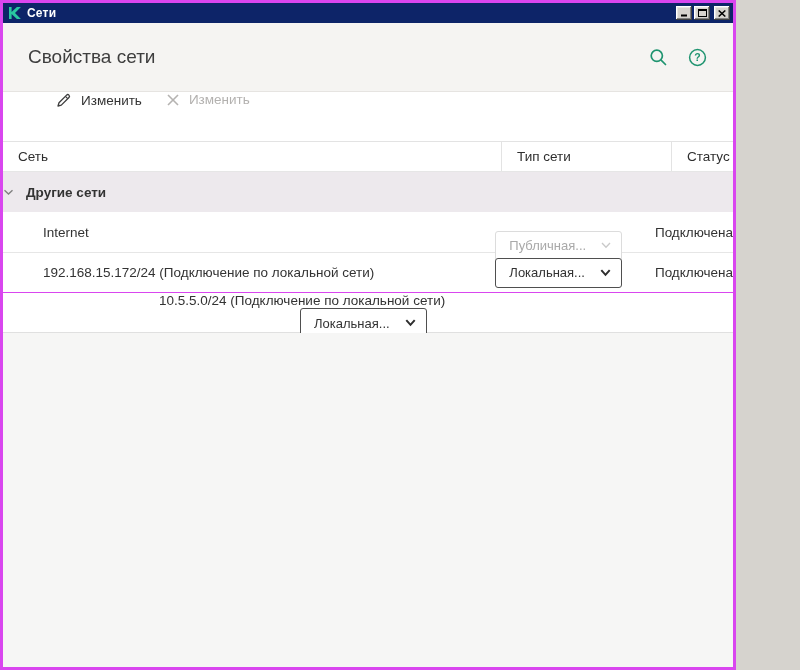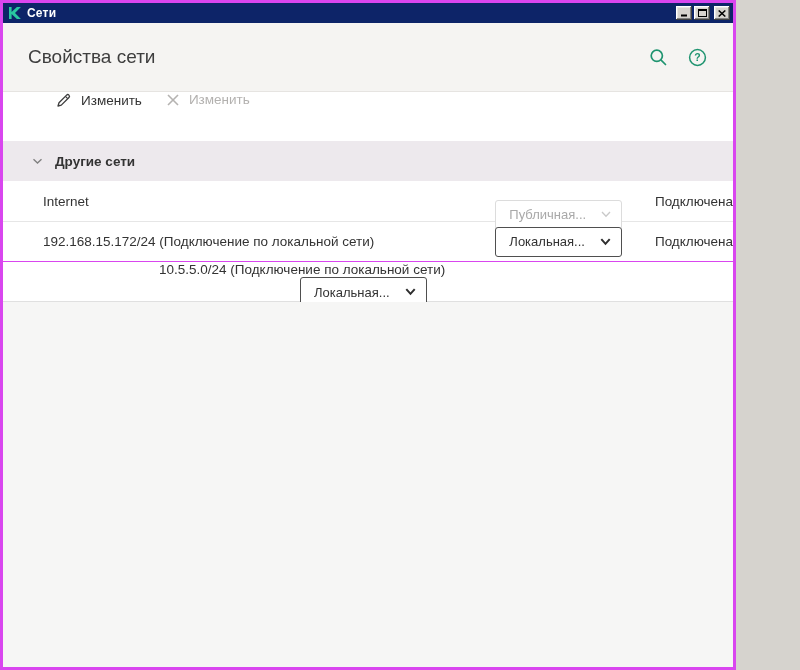--- a/index.html
+++ b/index.html
@@ -34,21 +34,21 @@
     font-size:13.5px; color:#2e2e2e; }
   .th { display:flex; align-items:center; }
   .col1 { width:498px; }
   .col2 { width:170px; }
   .col3 { flex:1; }
   .th.col1 { padding-left:15px; }
   .th.col2, .th.col3 { padding-left:15px; border-left:1px solid #e3e3e3; }
 
   .row { display:flex; align-items:center; flex:0 0 auto; }
   .group-row { height:40px; font-weight:bold; font-size:13.5px; color:#333; cursor:pointer; }
-  .group-row .c1 { padding-left:29px; display:flex; align-items:center; gap:12px; }
+  .group-row .c1 { display:flex; align-items:center; gap:12px; }
   .group-row.other-nets { background:#ede9ed; }
   .group-row.intel { border-bottom:1px solid #e6e6e6; }
 
   .data-row { font-size:13.5px; color:#333333; height:40px; }
   .data-row .c1 { padding-left:40px; }
   .row .c1 { width:498px; }
   .row .c2 { width:170px; display:flex; align-items:center; }
   .row .c3 { flex:1; padding-left:15px; }
   .row-internet { height:41px; border-bottom:1px solid #e6e6e6; }
   .row-ip1 { border-bottom:1px solid #d946ef;align-items:center; }
@@ -128,20 +128,25 @@
         <span style="display:flex;">
           <svg width="14" height="14" viewBox="0 0 14 14">
             <line x1="2" y1="2" x2="12" y2="12" stroke="#b5b3b1" stroke-width="1.6"></line>
             <line x1="12" y1="2" x2="2" y2="12" stroke="#b5b3b1" stroke-width="1.6"></line>
           </svg>
         </span>
         <span>Изменить</span>
       </span>
     </div>
 
+    <div class="thead">
+      <span class="th col1">Сеть</span>
+      <span class="th col2">Тип сети</span>
+      <span class="th col3">Статус</span>
+    </div>
 
     <div class="row group-row other-nets">
       <span class="c1">
         <span style="display:flex;">
           <svg width="11" height="7" viewBox="0 0 11 7">
               <polyline points="1.5,1.3 5.5,5 9.5,1.3" fill="none" stroke="#808080" stroke-width="1.4"></polyline>
             </svg>
         </span>
         <span>Другие сети</span>
       </span>

